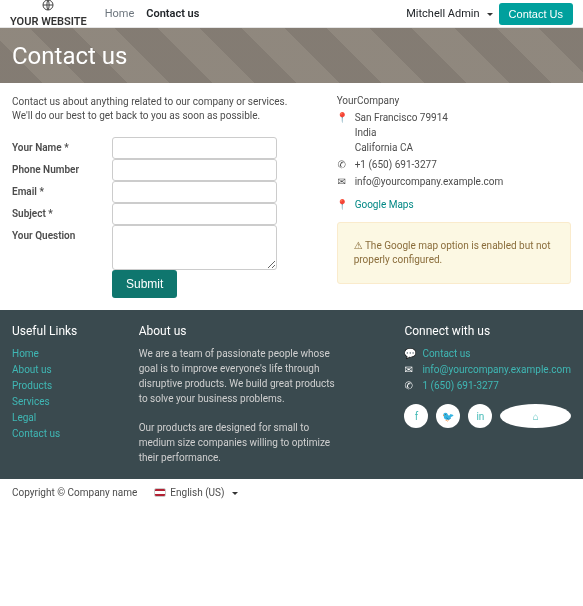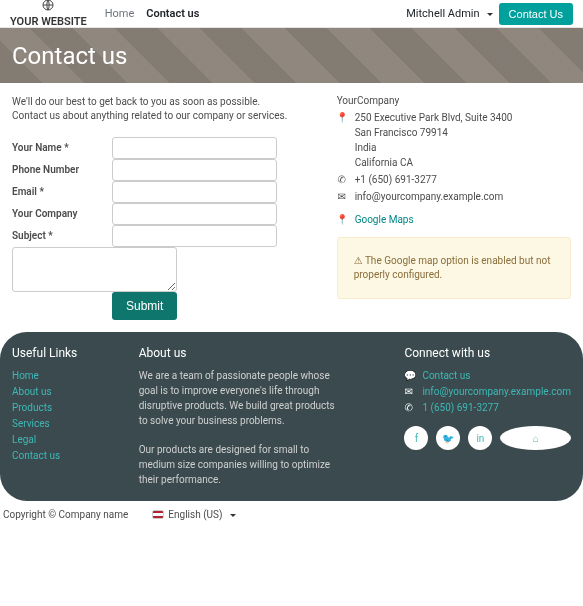--- a/index.html
+++ b/index.html
@@ -33,34 +33,34 @@
 .btn-submit { background:#0f766e; color:#fff; border:none; padding:7px 14px; border-radius:3px; font-size:12px; margin-left:100px; cursor:pointer;}
 
 .company-name { font-size:10px; margin-bottom:4px;}
 .info-line { display:flex; gap:8px; font-size:10px; line-height:1.5; margin-bottom:2px;}
 .info-line .icon { width:10px; color:#4c4c4c; flex-shrink:0; text-align:center;}
 .info-line a { color:#008784;}
 .map-link { margin-top:8px;}
 .warning-box { background:#fcf8e3; border:1px solid #faebcc; color:#8a6d3b; font-size:10px; padding:16px; border-radius:3px; margin-top:10px; line-height:1.4;}
 
 
-.footer-dark { background:#3a4a4f; color:#fff; padding:14px 12px; display:grid; grid-template-columns: 1fr 1.6fr 0.5fr 1.3fr; gap:4px;border-radius:27px; }
+.footer-dark { background:#3a4a4f; color:#fff; padding:14px 12px; display:grid; grid-template-columns: 1fr 1.6fr 0.5fr 1.3fr; gap:4px; }
 .footer-dark h4 { font-size:12px; font-weight:400; margin-bottom:8px;}
 .footer-dark ul { list-style:none;}
 .footer-dark li { font-size:10px; line-height:1.6;}
 .footer-dark a { color:#3fb8b5;}
 .footer-dark p { font-size:10px; line-height:1.5; color:#d0d0d0;}
 .connect-line { display:flex; gap:8px; font-size:10px; line-height:1.6; align-items:center;}
 .connect-line .c-icon { width:10px; color:#fff;}
 .socials { display:flex; gap:8px; margin-top:10px;}
 .social-btn { width:24px; height:24px; border-radius:50%; background:#fff; display:flex; align-items:center; justify-content:center; color:#3a4a4f; font-size:10px;}
 .social-btn.right { margin-left:auto;}
 
 
-.footer-light { background:#fff; display:flex; align-items:center; padding:8px 3px; font-size:10px; gap:24px;}
+.footer-light { background:#fff; display:flex; align-items:center; padding:8px 12px; font-size:10px; gap:17px;}
 .lang { display:flex; align-items:center; gap:4px;}
 .flag { width:12px; height:9px; background:linear-gradient(to bottom,#b22234 0%,#b22234 33%,#fff 33%,#fff 66%,#b22234 66%); border:1px solid #ccc; border-radius:2px;}
 
 .chev::after{content:"";display:inline-block;border:3px solid transparent;border-top-color:#333;margin-left:3px;transform:translateY(2px);}
 </style>
 </head>
 <body>
 
 <div class="navbar">
   <div class="brand">
@@ -82,55 +82,51 @@
   </div>
 </div>
 
 <div class="hero">
   <h1>Contact us</h1>
 </div>
 
 <div class="main">
   <div class="left">
     <div class="intro">
+      <div>Contact us about anything related to our company or services.</div>
       <div>We'll do our best to get back to you as soon as possible.</div>
-      <div>Contact us about anything related to our company or services.</div>
     </div>
     <div class="form-row">
       <label>Your Name *</label>
       <input type="text" style="">
     </div>
     <div class="form-row">
       <label>Phone Number</label>
       <input type="text" style="">
     </div>
     <div class="form-row">
       <label>Email *</label>
       <input type="text" style="">
     </div>
     <div class="form-row">
-      <label>Your Company</label>
-      <input type="text" style="">
-    </div>
-    <div class="form-row">
       <label>Subject *</label>
       <input type="text" style="">
     </div>
     <div class="form-row">
+      <label>Your Question</label>
       <textarea style=""></textarea>
     </div>
     <button class="btn-submit">Submit</button>
   </div>
 
   <div class="right">
     <div class="company-name">YourCompany</div>
     <div class="info-line">
       <span class="icon">📍</span>
       <div>
-        <div>250 Executive Park Blvd, Suite 3400</div>
         <div>San Francisco 79914</div>
         <div>India</div>
         <div>California CA</div>
       </div>
     </div>
     <div class="info-line">
       <span class="icon">✆</span>
       <span>+1 (650) 691-3277</span>
     </div>
     <div class="info-line">

